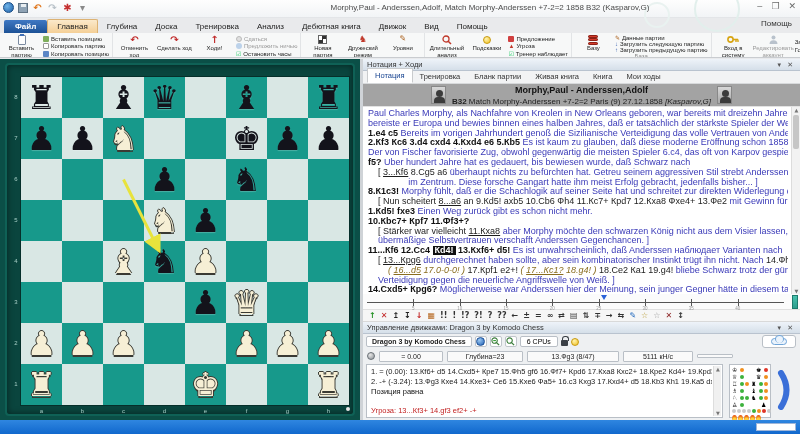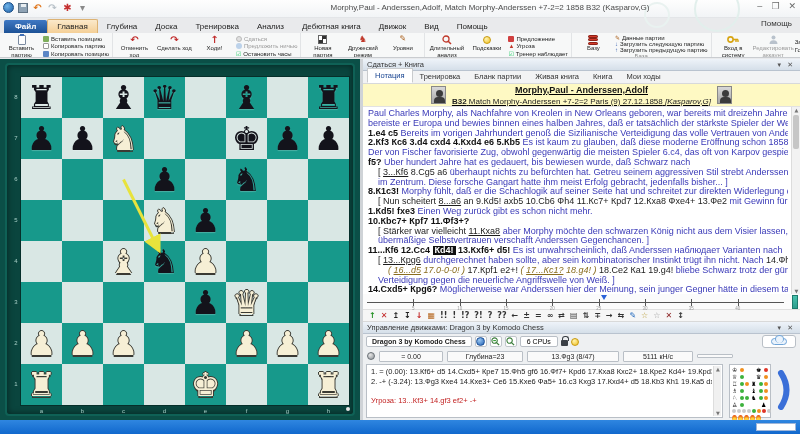--- a/index.html
+++ b/index.html
@@ -84,21 +84,21 @@
   .right-panel { position:absolute; left:363px; top:59px; width:437px; height:361px; background:#ebedef; }
   .pane-header { height:12px; background:linear-gradient(#eef3f9,#d5dfe9); border-bottom:1px solid #b9c3cf;
     display:flex; align-items:center; padding:0 4px; font-size:7.5px; color:#333; }
   .pane-header .ph-title { flex:1; }
   .pane-header .ph-btn { color:#555; font-size:7px; padding:0 3px; font-family:"DejaVu Sans",sans-serif; }
 
   .ntabs { height:13px; background:#f2f3f4; border-bottom:1px solid #d7d9db; display:flex; align-items:flex-end; padding-left:4px; }
   .ntab { font-size:7.5px; color:#333; padding:2px 7px; }
   .ntab.active { background:#fff; border:1px solid #c9cbcd; border-bottom:1px solid #fff; color:#14418f; }
 
-  .game-header { height:23px; background:#fef9c3; border-bottom:1px solid #e2e2e2; display:flex; align-items:center; justify-content:center; gap:6px;text-decoration:underline; }
+  .game-header { height:23px; background:#a3a3a3; border-bottom:1px solid #e2e2e2; display:flex; align-items:center; justify-content:center; gap:6px; }
   .portrait { width:15px; height:18px; background:linear-gradient(#d8d8d8,#a8a8a8); border:1px solid #888; position:relative; overflow:hidden; }
   .portrait:before { content:""; position:absolute; left:4px; top:3px; width:7px; height:7px; border-radius:50%; background:#3b3b3b; }
   .portrait:after { content:""; position:absolute; left:2px; top:10px; width:11px; height:8px; border-radius:4px 4px 0 0; background:#3b3b3b; }
   .gh-lines { text-align:center; }
   .gh-players { font-size:9px; font-weight:bold; color:#111; line-height:10px; }
   .gh-meta { font-size:8px; color:#222; line-height:10px; }
   .gh-meta b { font-weight:bold; }
   .gh-meta i { font-style:italic; }
 
   .nbody { position:relative; height:187px; background:#fff; overflow:hidden; padding:2px 12px 0 5px; }
@@ -515,21 +515,21 @@
       </div>
     <span class="corner-dot"></span>
   </div>
 </div>
 
 <div class="splitter"></div>
 
 <div class="right-panel">
 
   <div class="pane-header">
-    <span class="ph-title">Сдаться + Книга</span>
+    <span class="ph-title">Нотация + Ходи</span>
     <span class="ph-btn">▾</span>
     <span class="ph-btn">✕</span>
   </div>
 
   <div class="ntabs" id="ntabs">
       <span class="ntab active">Нотация</span>
       <span class="ntab">Тренировка</span>
       <span class="ntab">Бланк партии</span>
       <span class="ntab">Живая книга</span>
       <span class="ntab">Книга</span>
@@ -555,21 +555,21 @@
       <span class="thumb" style="top:8px;height:34px"></span>
       <span class="sarr" style="bottom:0">▼</span>
     </div>
   <div class="nline" style="padding-left: 0px;"><span class="sg-cm">Paul Charles Morphy, als Nachfahre von Kreolen in New Orleans geboren, war bereits mit dreizehn Jahren einer der stärksten Spieler Amerikas. 1858</span></div>
       <div class="nline" style="padding-left: 0px;"><span class="sg-cm">bereiste er Europa und bewies binnen eines halben Jahres, daß er tatsächlich der stärkste Spieler der Welt war.</span></div>
       <div class="nline" style="padding-left: 0px;"><span class="sg-m">1.e4 c5 </span><span class="sg-cm">Bereits im vorigen Jahrhundert genoß die Sizilianische Verteidigung das volle Vertrauen von Anderssen, der gern damit experimentierte.</span></div>
       <div class="nline" style="padding-left: 0px;"><span class="sg-m">2.Кf3 Кc6 3.d4 cxd4 4.Кxd4 e6 5.Кb5 </span><span class="sg-cm">Es ist kaum zu glauben, daß diese moderne Eröffnung schon 1858 gespielt wurde! </span></div>
       <div class="nline" style="padding-left: 0px;"><span class="sg-cm">Der von Fischer favorisierte Zug, obwohl gegenwärtig die meisten Spieler 6.c4, das oft von Karpov gespielt wird, den Vorzug geben. </span></div>
       <div class="nline" style="padding-left: 0px;"><span class="sg-m">f5? </span><span class="sg-cm">Über hundert Jahre hat es gedauert, bis bewiesen wurde, daß Schwarz nach</span></div>
       <div class="nline" style="padding-left: 10px;"><span class="sg-v">[ </span><span class="sg-u">3...Кf6</span><span class="sg-v"> 8.Сg5 a6 </span><span class="sg-cm">überhaupt nichts zu befürchten hat. Getreu seinem aggressiven Stil strebt Anderssen jedoch nach rascher Zuspitzung der Krise</span></div>
-      <div class="nline" style="padding-left: 10px;"><span class="sg-cm">im Zentrum. Diese forsche Gangart hatte ihm meist Erfolg gebracht, jedenfalls bisher... ]</span></div>
+      <div class="nline" style="padding-left: 10px; text-align: center;"><span class="sg-cm">im Zentrum. Diese forsche Gangart hatte ihm meist Erfolg gebracht, jedenfalls bisher... ]</span></div>
       <div class="nline" style="padding-left: 0px;"><span class="sg-m">8.К1c3! </span><span class="sg-cm">Morphy fühlt, daß er die Schachlogik auf seiner Seite hat und schreitet zur direkten Widerlegung der verfrühten schwarzen Aktivitäten. </span></div>
       <div class="nline" style="padding-left: 10px;"><span class="sg-v">[ Nun scheitert </span><span class="sg-u">8...a6</span><span class="sg-v"> an 9.Кd5! axb5 10.Сb6 Фh4 11.Кc7+ Крd7 12.Кxa8 Фxe4+ 13.Фe2 </span><span class="sg-cm">mit Gewinn für Weiß. ]</span></div>
       <div class="nline" style="padding-left: 0px;"><span class="sg-m">1.Кd5! fxe3 </span><span class="sg-cm">Einen Weg zurück gibt es schon nicht mehr.</span></div>
       <div class="nline" style="padding-left: 0px;"><span class="sg-m">10.Кbc7+ Крf7 11.Фf3+?</span></div>
       <div class="nline" style="padding-left: 10px;"><span class="sg-v">[ Stärker war vielleicht </span><span class="sg-u">11.Кxa8</span><span class="sg-cm"> aber Morphy möchte den schwarzen König nicht aus dem Visier lassen, bevor er den Turm schlagen wird. Dieses</span></div>
       <div class="nline" style="padding-left: 10px;"><span class="sg-cm">übermäßige Selbstvertrauen verschafft Anderssen Gegenchancen. ]</span></div>
       <div class="nline" style="padding-left: 0px;"><span class="sg-m">11...Кf6 12.Сc4 </span><span class="sg-cur">Кd4!</span><span class="sg-m"> 13.Кxf6+ d5! </span><span class="sg-cm">Es ist unwahrscheinlich, daß Anderssen наблюдает Varianten nach</span></div>
       <div class="nline" style="padding-left: 10px;"><span class="sg-v">[ </span><span class="sg-u">13...Крg6</span><span class="sg-cm"> durchgerechnet haben sollte, aber sein kombinatorischer Instinkt trügt ihn nicht. Nach </span><span class="sg-v">14.Фh5+ Крxf6 15.Кe8+ Фxe8 16.Фxe8 Кxc2+</span></div>
       <div class="nline" style="padding-left: 20px;"><span class="sg-i">( </span><span class="sg-iu">16...d5</span><span class="sg-i"> 17.0-0-0! ) </span><span class="sg-v">17.Крf1 e2+! </span><span class="sg-i">( </span><span class="sg-iu">17...Кc1?</span><span class="sg-i"> 18.g4! ) </span><span class="sg-v">18.Сe2 Кa1 19.g4! </span><span class="sg-cm">bliebe Schwarz trotz der günstigen materiellen Bilanz ohne</span></div>
       <div class="nline" style="padding-left: 10px;"><span class="sg-cm">Verteidigung gegen die neuerliche Angriffswelle von Weiß. ]</span></div>
@@ -670,20 +670,21 @@
   </div>
 
   <div class="eng-body">
     <div class="eng-lines" id="englines">
       <div class="escroll">
         <span class="sarr" style="top:0">▲</span>
         <span class="sarr" style="bottom:0">▼</span>
       </div>
     <div class="eline">1. = (0.00): 13.Кf6+ d5 14.Сxd5+ Крe7 15.Фh5 gf6 16.Фf7+ Крd6 17.Кxa8 Кxc2+ 18.Крe2 Кd4+ 19.Крd3 ef2 20.Сc4 Сh6 21.Фd5+ Крe7 22.</div>
         <div class="eline">2. -+ (-3.24): 13.Фg3 Кxe4 14.Кxe3+ Сe6 15.Кxe6 Фa5+ 16.c3 Кxg3 17.Кxd4+ d5 18.Кb3 Кh1 19.Кa5 dxc4 20.Кxc4 Кf2 21.Крf2 Крe6 22.Кd</div>
+        <div class="eng-status">Позиция равна</div>
         <div class="eng-threat">Угроза: 13...Кf3+ 14.gf3 ef2+ -+</div>
       </div>
     <div class="legend" id="legend">
         <div class="lrow">
           <span class="lglyph">♔</span>
           <span class="ldot" style="background: rgb(240, 143, 30);"></span>
           <span class="lspace"></span>
           <span class="lglyph">♚</span>
           <span class="ldot" style="background: rgb(224, 52, 40);"></span>
         </div>

